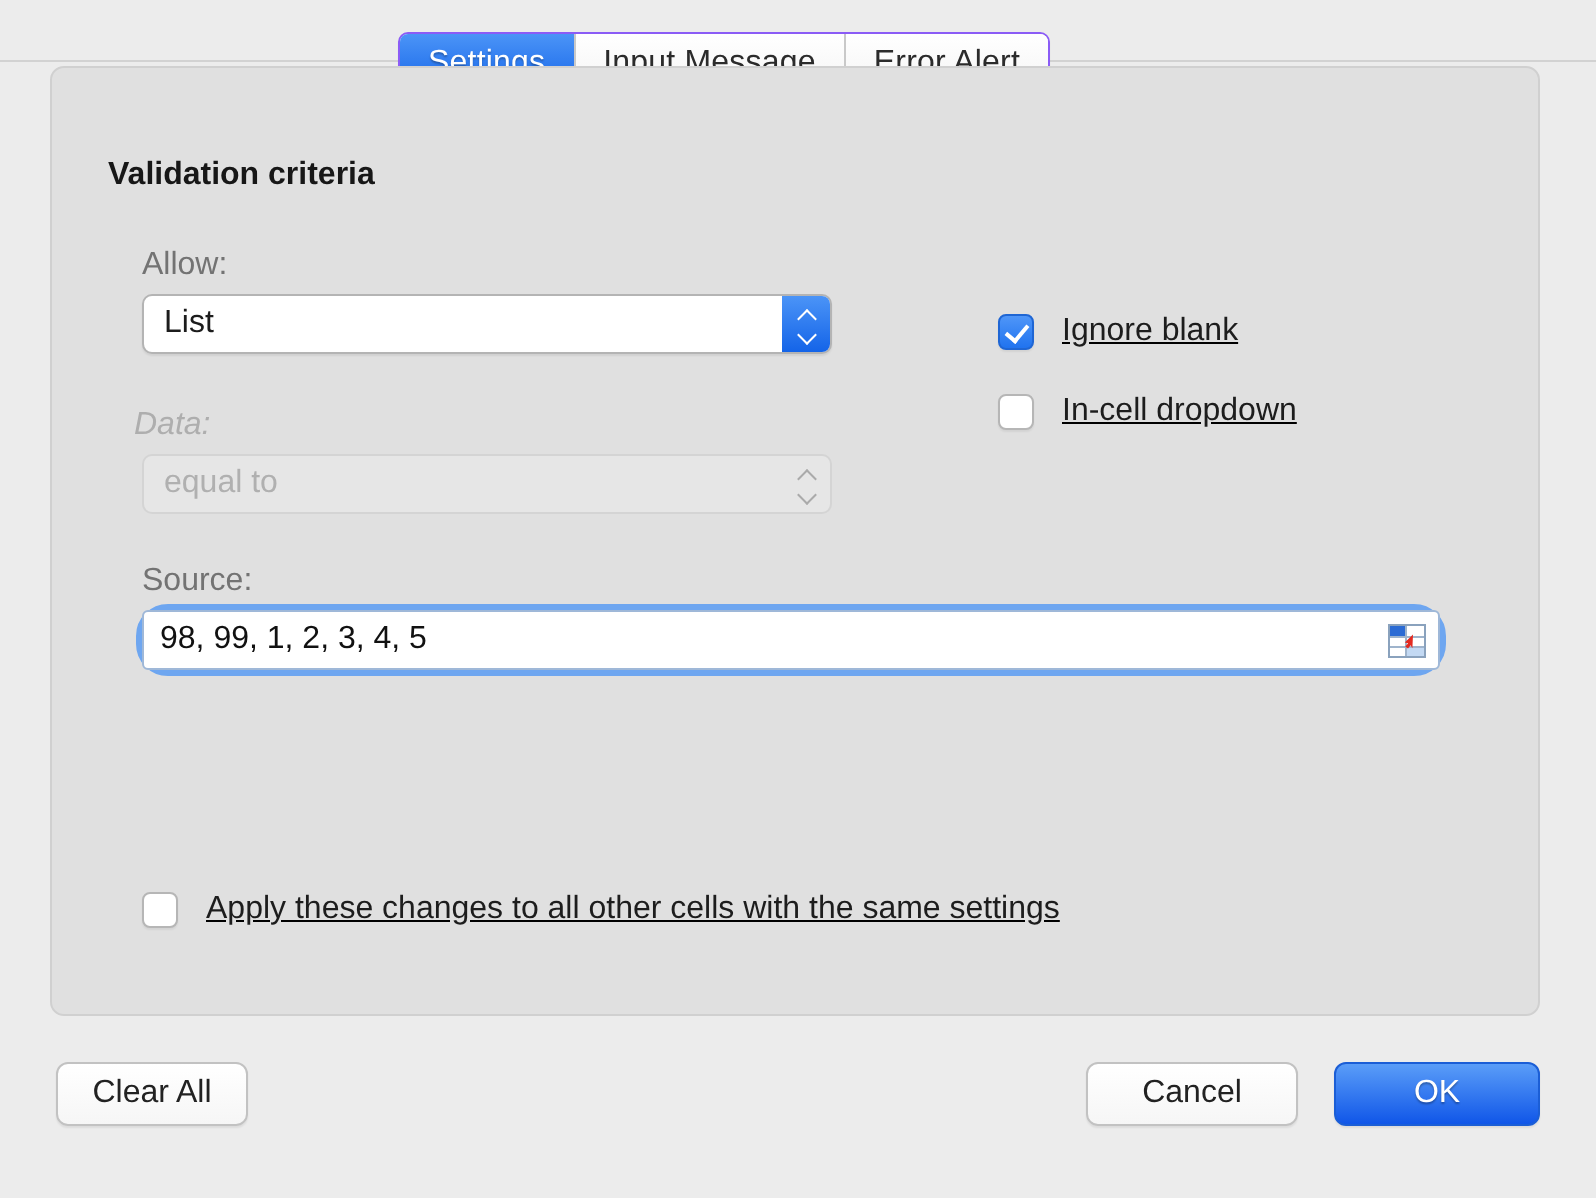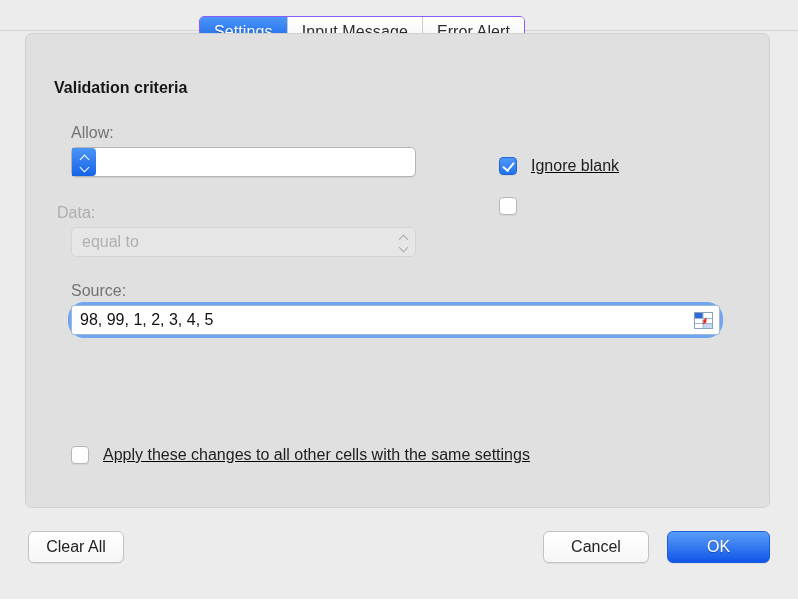--- a/index.html
+++ b/index.html
@@ -279,45 +279,47 @@
   </div>
 </div>
 
 <div class="panel">
 
   <div class="section-title">Validation criteria</div>
 
   <div class="field-label" style="left:45px; top:90px;">Allow:</div>
 
   <div class="popup" style="left:45px; top:113px; width:345px;">
+    <div class="value">List</div>
     <div class="stepper">
       <div class="chev up"></div>
       <div class="chev down"></div>
     </div>
   </div>
 
-  <div class="field-label disabled" style="left:31px; top:170px;">Data:</div>
+  <div class="field-label disabled" style="left:41px; top:170px;font-style:italic;">Data:</div>
 
   <div class="popup disabled" style="left:45px; top:193px; width:345px;">
     <div class="value">equal to</div>
     <div class="stepper">
       <div class="chev up"></div>
       <div class="chev down"></div>
     </div>
   </div>
 
   <div class="field-label" style="left:45px; top:248px;">Source:</div>
 
   <div class="checkrow" style="left:473px; top:123px;">
     <span class="checkbox checked"></span>
     <span class="cb-label">Ignore blank</span>
   </div>
 
   <div class="checkrow" style="left:473px; top:163px;">
     <span class="checkbox"></span>
+    <span class="cb-label">In-cell dropdown</span>
   </div>
 
   <div class="checkrow" style="left:45px; top:412px;">
     <span class="checkbox"></span>
     <span class="cb-label">Apply these changes to all other cells with the same settings</span>
   </div>
 
 </div>
 
 <div class="sourcefield">

